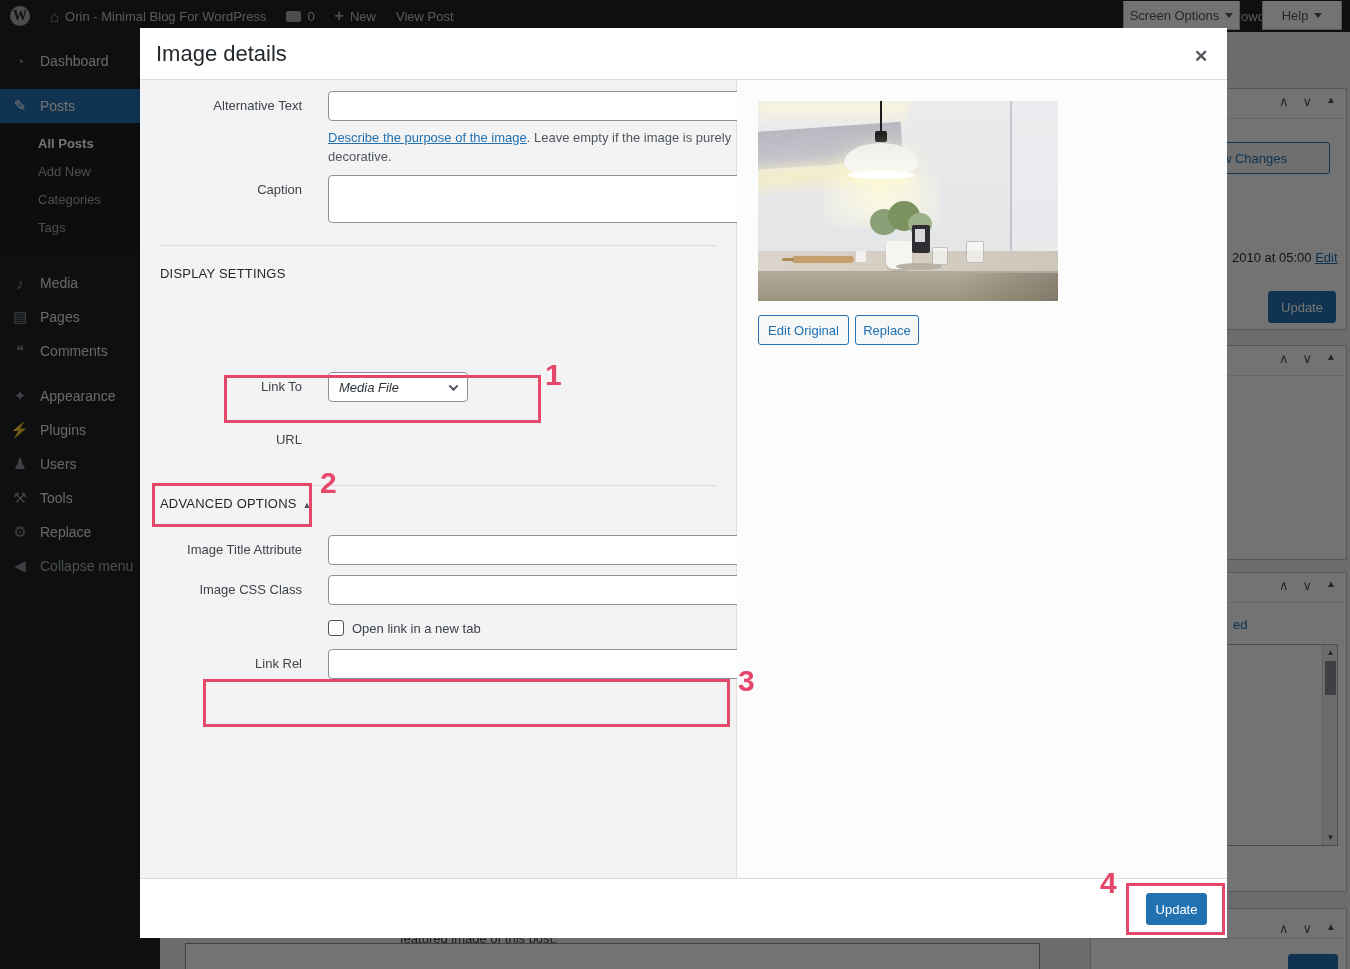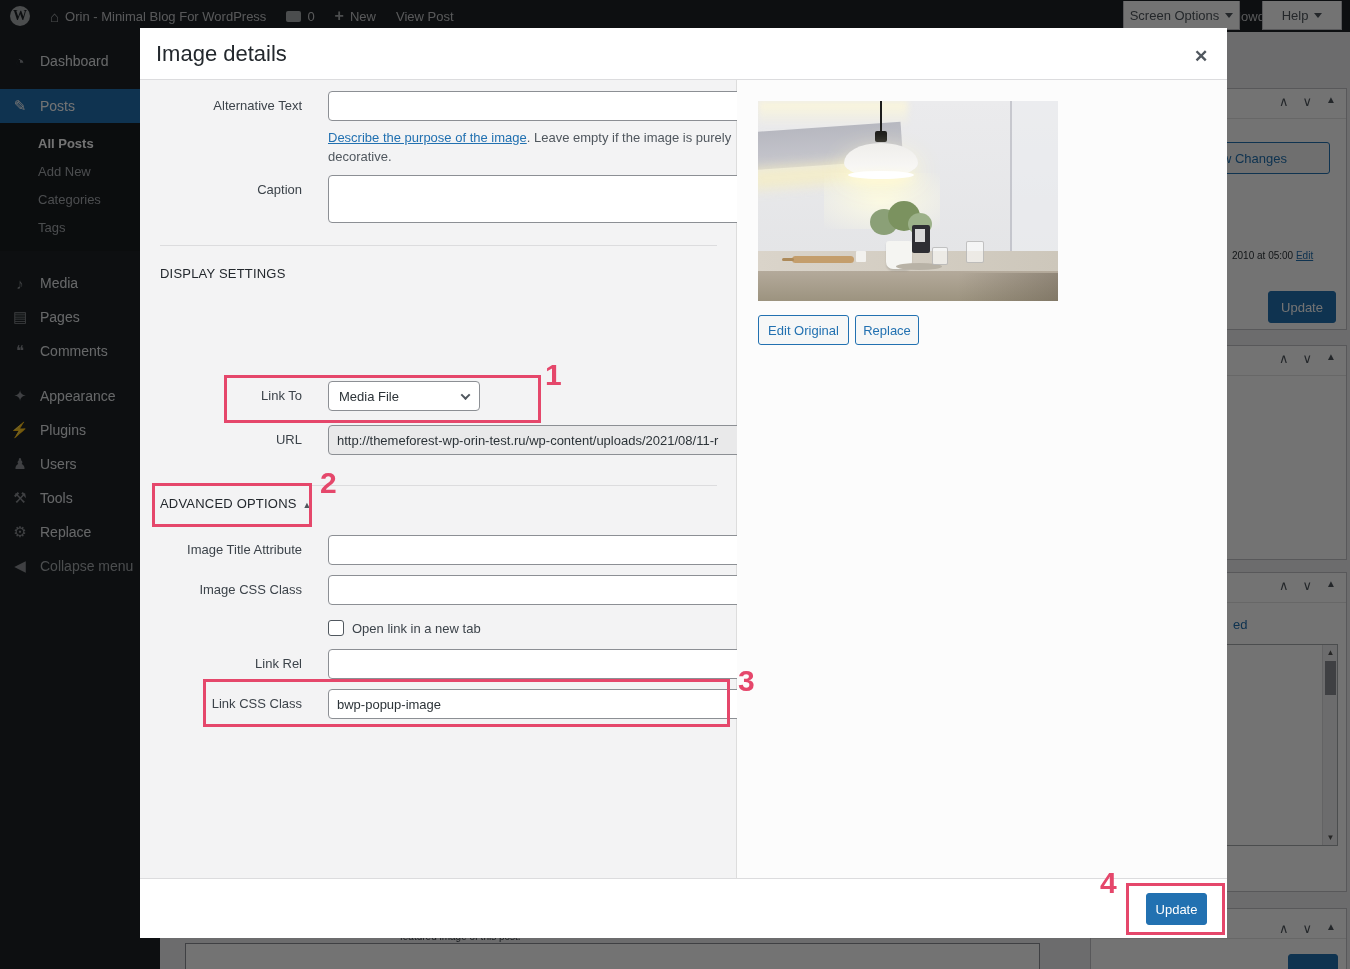--- a/index.html
+++ b/index.html
@@ -32,21 +32,21 @@
   
   .bg-piece { position:absolute; z-index:1; }
   .bg-tab { background:#ffffff; border:1px solid #c3c4c7; border-top:none; color:#50575e; display:flex; align-items:center; justify-content:center; gap:6px; font-size:13px; }
   .caret-down { width:0; height:0; border:4px solid transparent; border-top:5px solid #50575e; margin-top:4px; }
   .postbox { background:#ffffff; border:1px solid #c3c4c7; }
   .postbox-header { height:30px; border-bottom:1px solid #e5e5e5; position:relative; }
   .pb-actions { position:absolute; right:10px; top:5px; display:flex; gap:14px; color:#50575e; font-size:13px; }
   .pb-actions span { cursor:pointer; }
   .btn-outline-bg { background:#f6f7f7; border:1px solid #2271b1; color:#2271b1; border-radius:3px; display:flex; align-items:center; justify-content:center; font-size:13px; }
   .btn-primary-bg { background:#2271b1; border:1px solid #2271b1; color:#fff; border-radius:3px; display:flex; align-items:center; justify-content:center; font-size:13px; }
-  .bg-text { color:#2c3338; font-size:10px; white-space:nowrap; }
+  .bg-text { color:#2c3338; font-size:13px; white-space:nowrap; }
   .bg-link { color:#2271b1; text-decoration:underline; }
   .listbox { background:#fff; border:1px solid #a7aaad; position:relative; }
   .scrollbar { position:absolute; top:0; right:0; width:15px; height:100%; background:#f0f0f1; border-left:1px solid #dcdcde; }
   .sb-arrow { position:absolute; left:0; width:15px; height:15px; color:#555; font-size:8px; display:flex; align-items:center; justify-content:center; }
   .sb-thumb { position:absolute; left:2px; top:16px; width:11px; height:34px; background:#8c8f94; }
 
   
   .dimmer { position:absolute; inset:0; background:rgba(0,0,0,0.55); z-index:5; }
 
   
@@ -313,33 +313,32 @@
           <div class="flabel">Caption</div>
           <div class="fctrl"><textarea class="tarea" style=""></textarea></div>
         </div>
 
         <div class="hr" style="top:165px;"></div>
 
         <div class="sect-head" style="top:186px;">DISPLAY SETTINGS</div>
 
 
 
-        <div class="frow" style="top:301px;">
+        <div class="frow" style="top:292px;">
           <div class="flabel">Link To</div>
           <div class="fctrl">
-            <div class="select" style="width:152px;">
+            <div class="select" style="width:140px;font-style:italic;">
               <span>Media File</span>
               <span class="chev"></span>
             </div>
           </div>
         </div>
 
         <div class="frow" style="top:345px;">
           <div class="flabel">URL</div>
-          <div class="fctrl"><input class="tinput readonly" type="text" readonly="" value="http://themeforest-wp-orin-test.ru/wp-content/uploads/2021/08/11-r" style=""></div>
         </div>
 
         <div class="hr" style="top:405px;"></div>
 
         <div class="sect-head adv-toggle" style="top:416px;">
           <span>ADVANCED OPTIONS</span><span class="tri">▲</span>
         </div>
 
         <div class="frow" style="top:455px;">
           <div class="flabel">Image Title Attribute</div>
@@ -357,24 +356,20 @@
             <span class="chkbox"></span>
             <span>Open link in a new tab</span>
           </div>
         </div>
 
         <div class="frow" style="top:569px;">
           <div class="flabel">Link Rel</div>
           <div class="fctrl"><input class="tinput" type="text" style=""></div>
         </div>
 
-        <div class="frow" style="top:609px;">
-          <div class="flabel">Link CSS Class</div>
-          <div class="fctrl"><input class="tinput" type="text" value="bwp-popup-image" style=""></div>
-        </div>
       </div>
 
       <div class="col-right">
         <div class="photo">
           <div class="ph ph-glow-top"></div>
           <div class="ph ph-shelf"></div>
           <div class="ph ph-shelf-glow"></div>
           <div class="ph ph-corner"></div>
           <div class="ph ph-rightwall"></div>
           <div class="ph ph-glow"></div>

